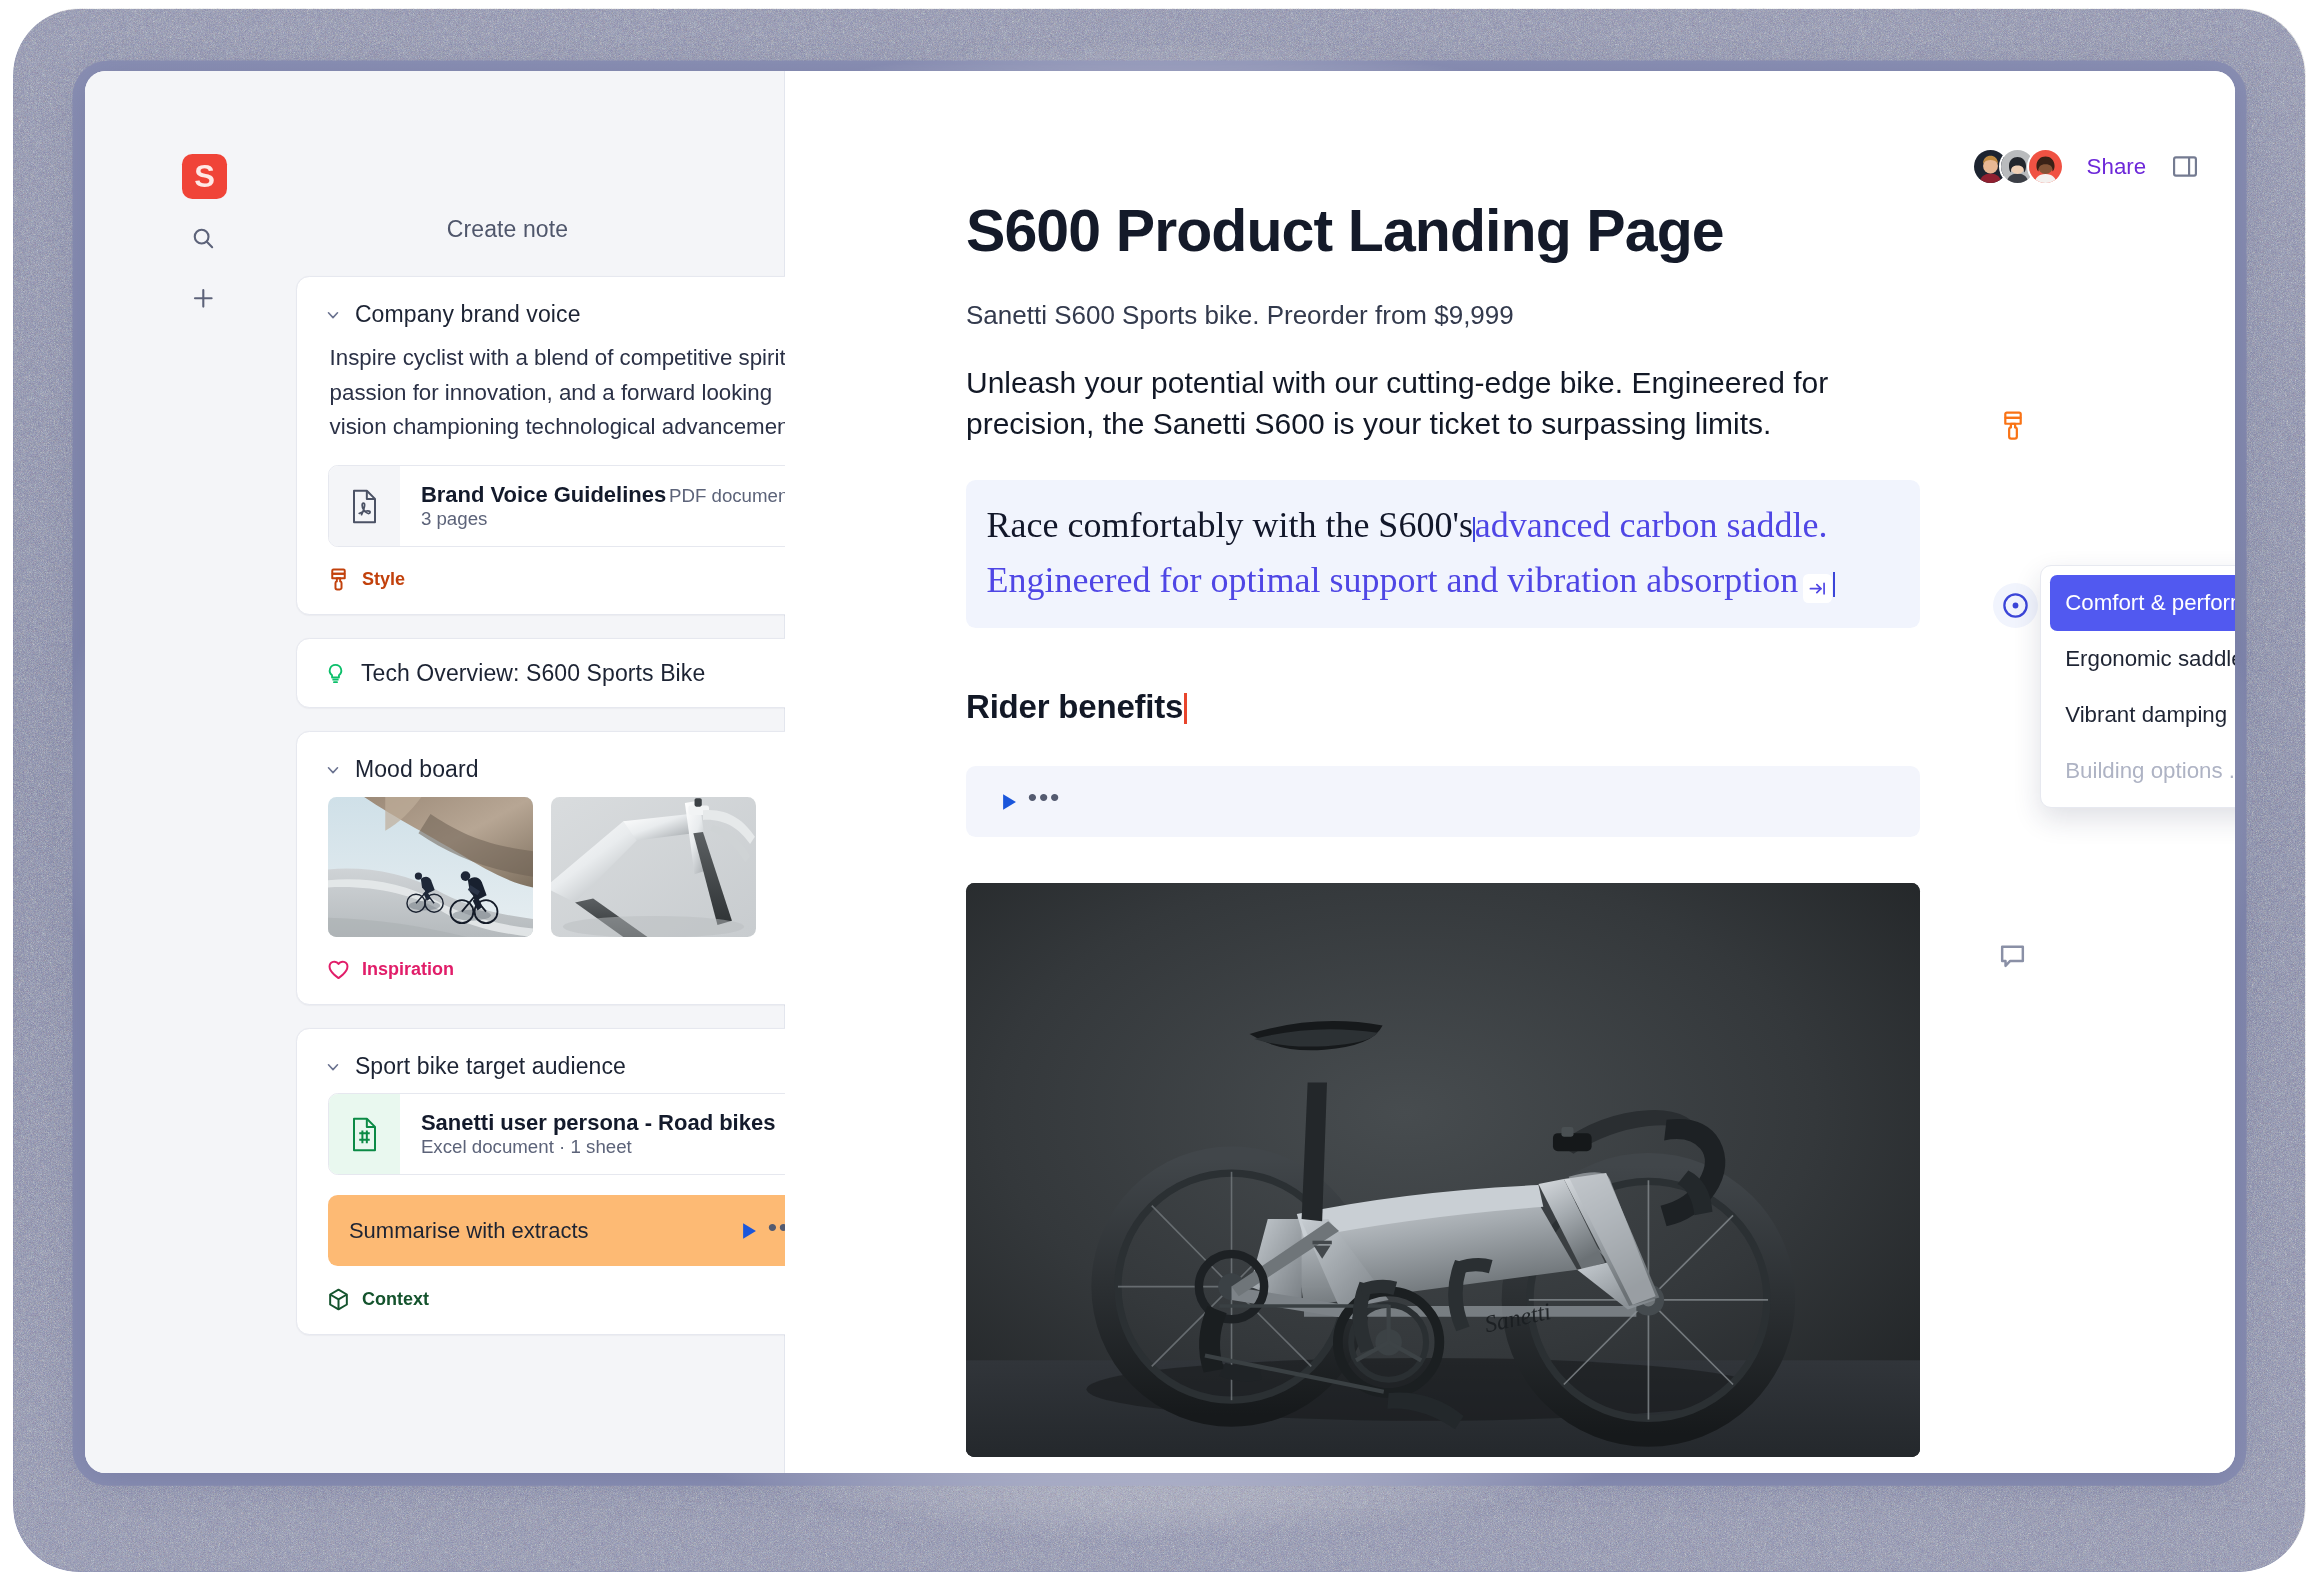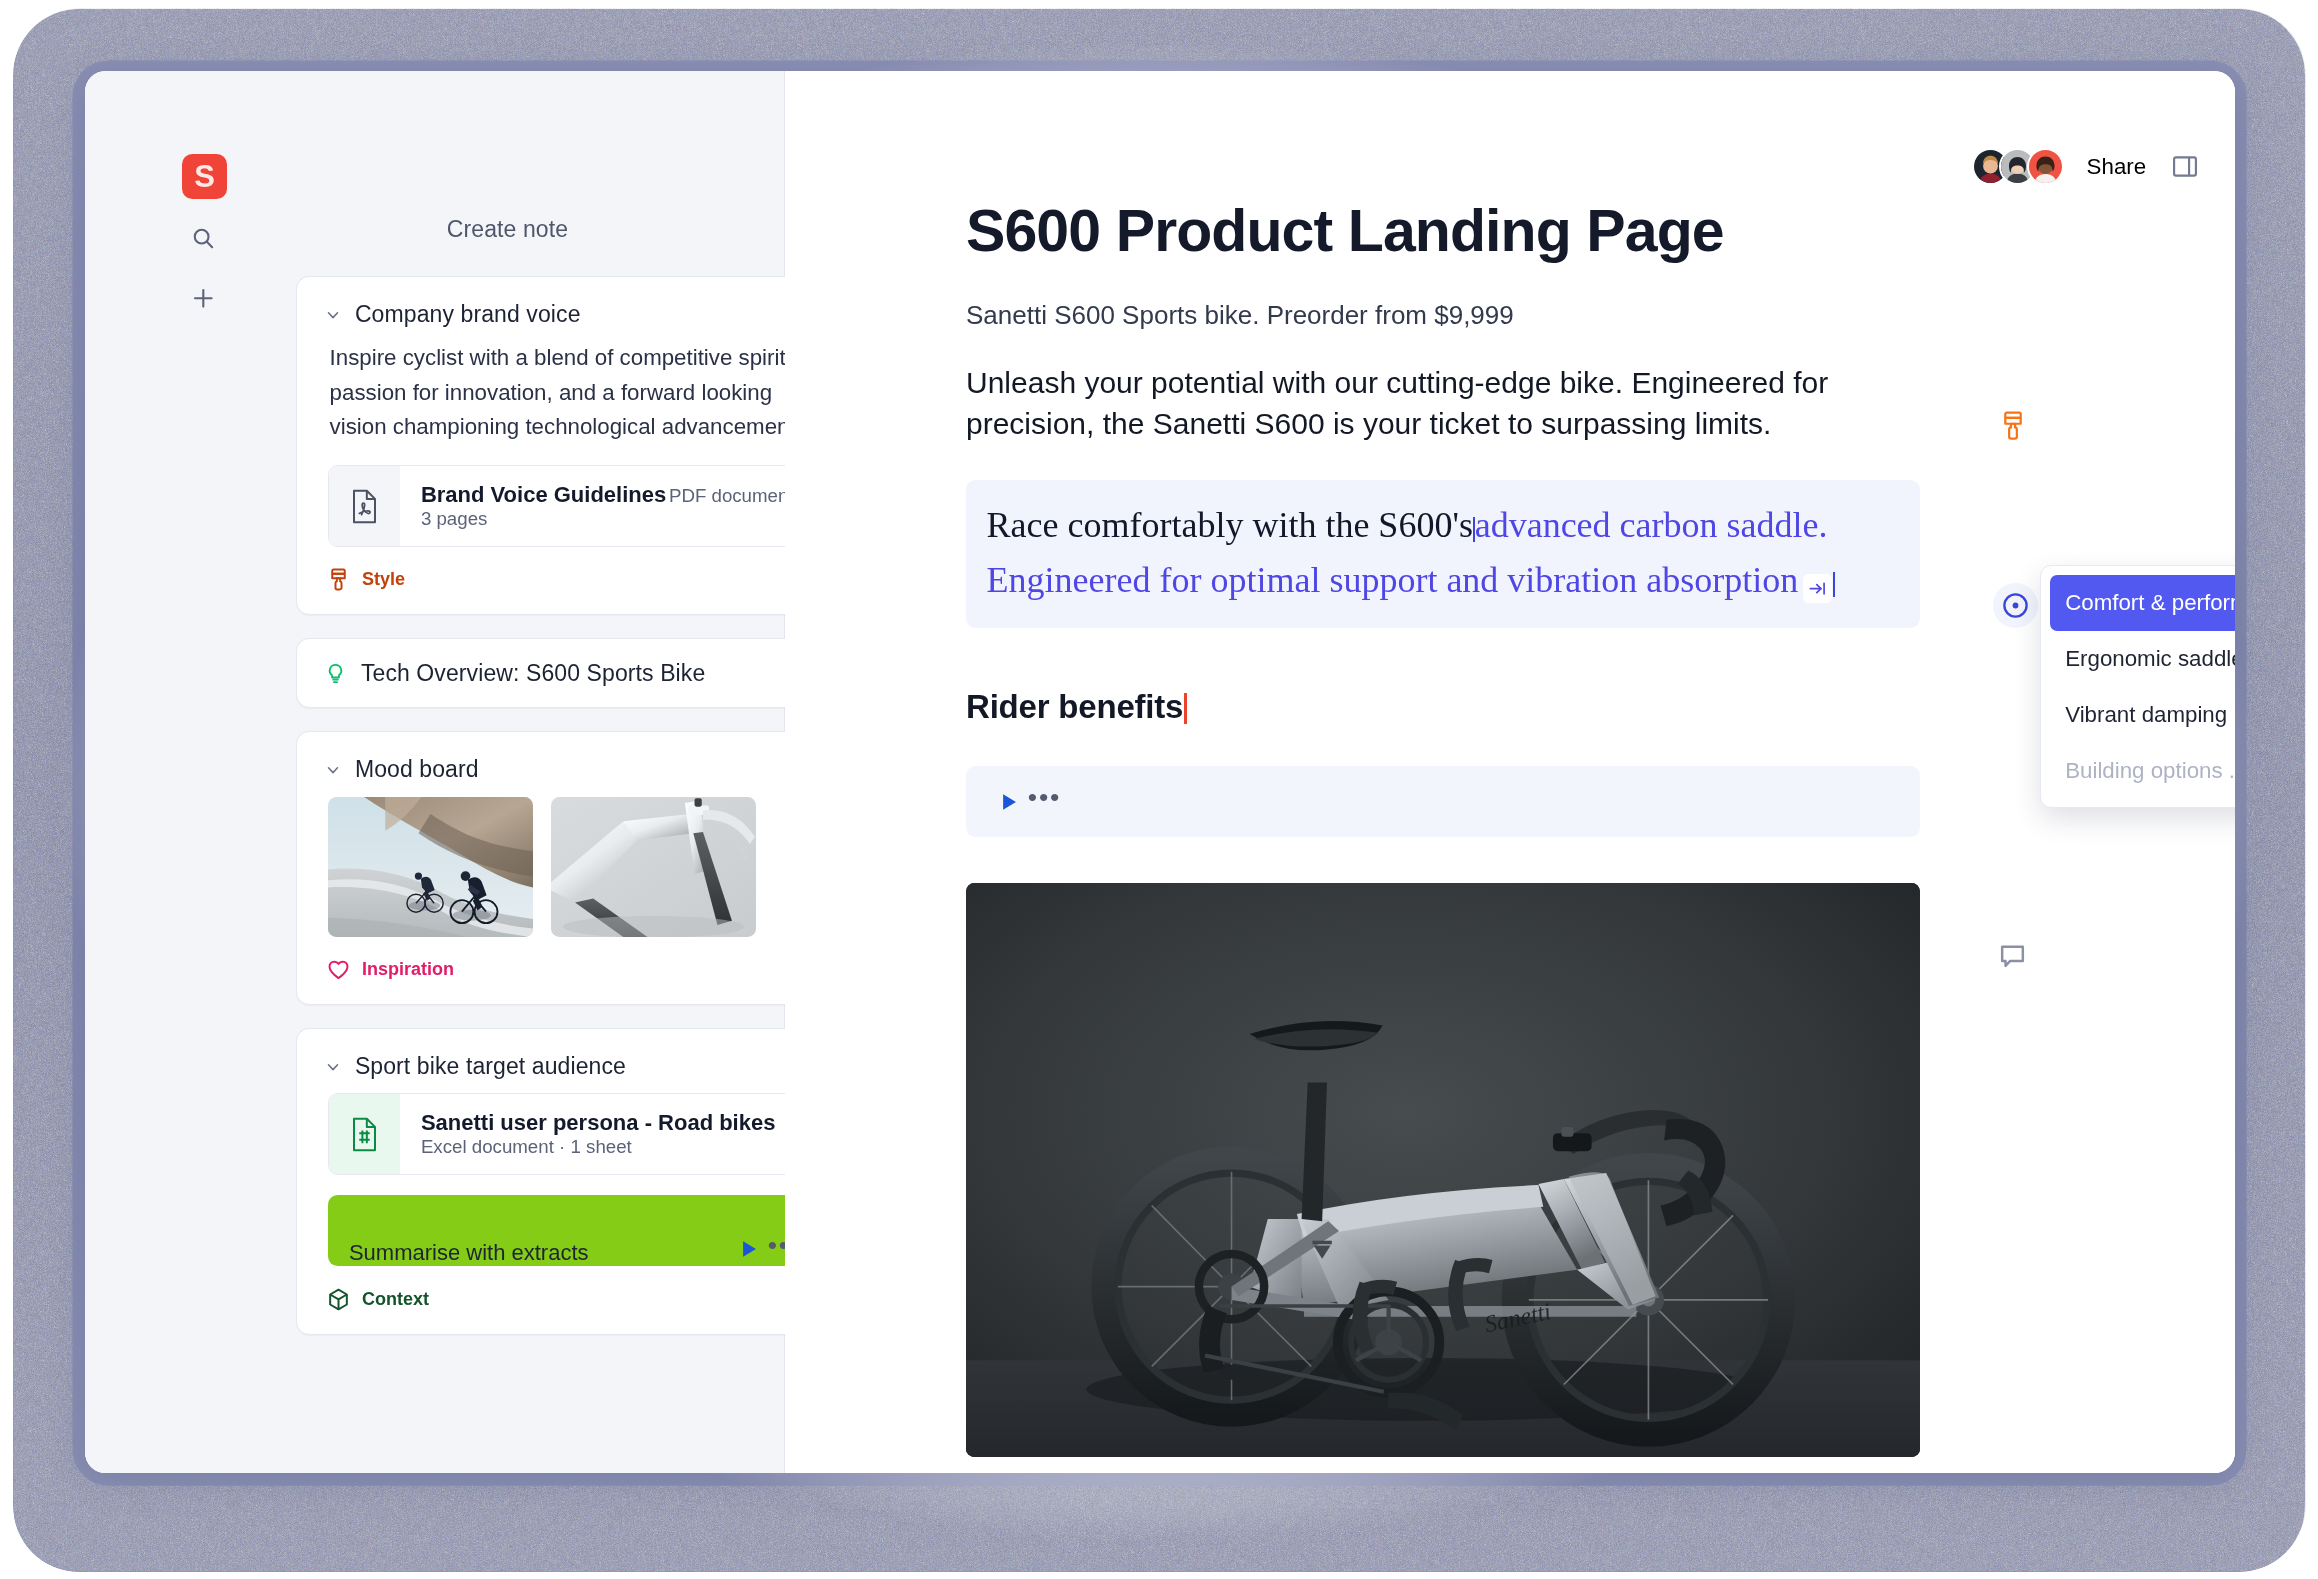--- a/index.html
+++ b/index.html
@@ -220,25 +220,25 @@
     width: 205px; height: 140px;
     border-radius: 8.5px;
     overflow: hidden;
     position: relative;
     cursor: pointer;
   }
   .mood-img svg { width: 100%; height: 100%; display: block; }
 
   .prompt-row {
     margin: 20.5px 0 0 4.8px;
-    background: #84cc16;
+    background: #fdba74;
     border-radius: 9.7px;
     height: 71px;
     display: flex;
-    align-items: flex-end;
+    align-items: center;
     padding: 0 20.5px;
     cursor: text;
   }
   .prompt-text {
     flex: 1;
     font-size: 22px;
     color: #1e2433;
   }
   .play-btn {
     width: 34px; height: 34px;
@@ -280,21 +280,21 @@
     border: 2.4px solid #ffffff;
     margin-left: -9.7px;
     overflow: hidden;
     position: relative;
     cursor: pointer;
   }
   .avatar:first-child { margin-left: 0; }
   .avatar svg { width: 100%; height: 100%; display: block; }
   .share-btn {
     font-size: 22.3px;
-    color: #000000;
+    color: #6d28d9;
     cursor: pointer;
     padding: 3.6px 2.4px;
   }
   .panel-toggle {
     width: 31px; height: 31px;
     display: flex; align-items: center; justify-content: center;
     color: #747b91;
     cursor: pointer;
   }
   .panel-toggle svg { width: 28px; height: 25px; }

